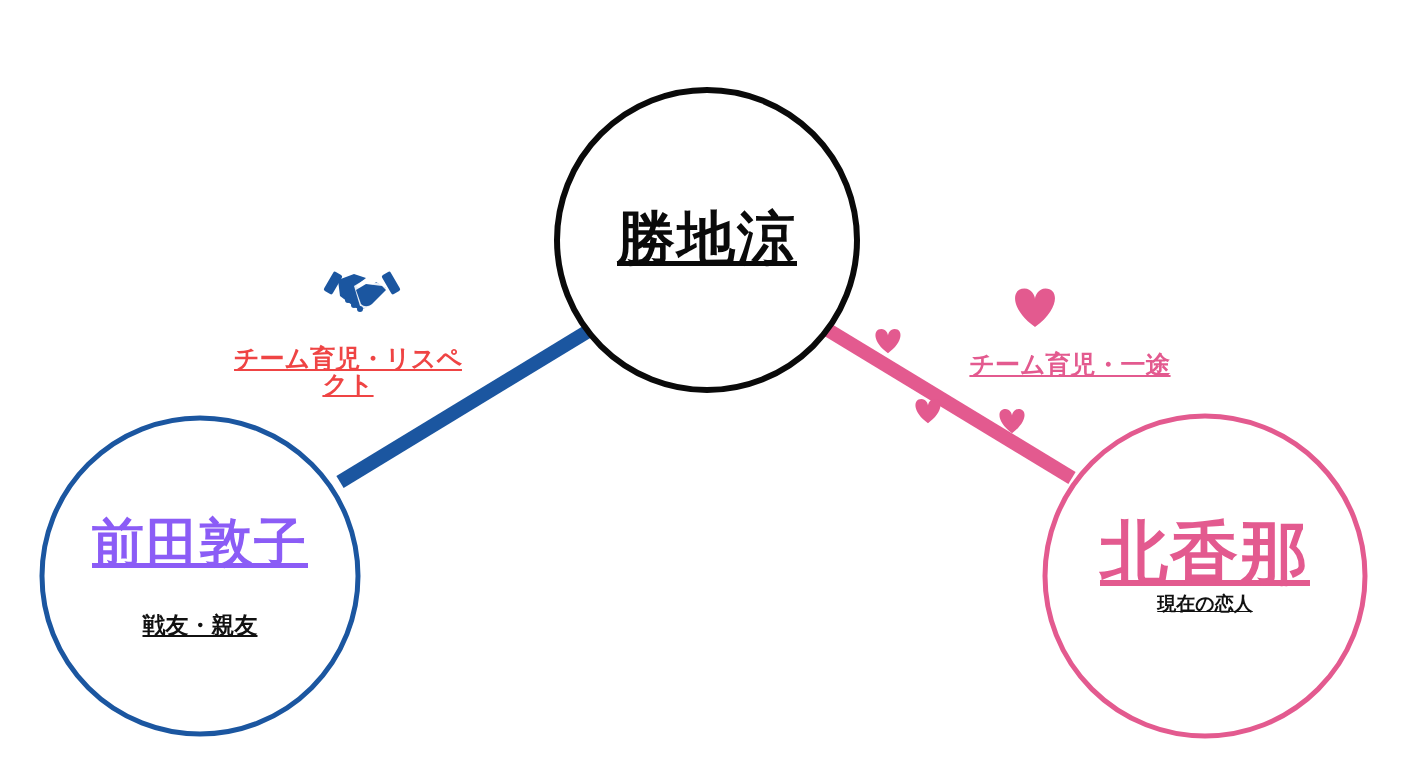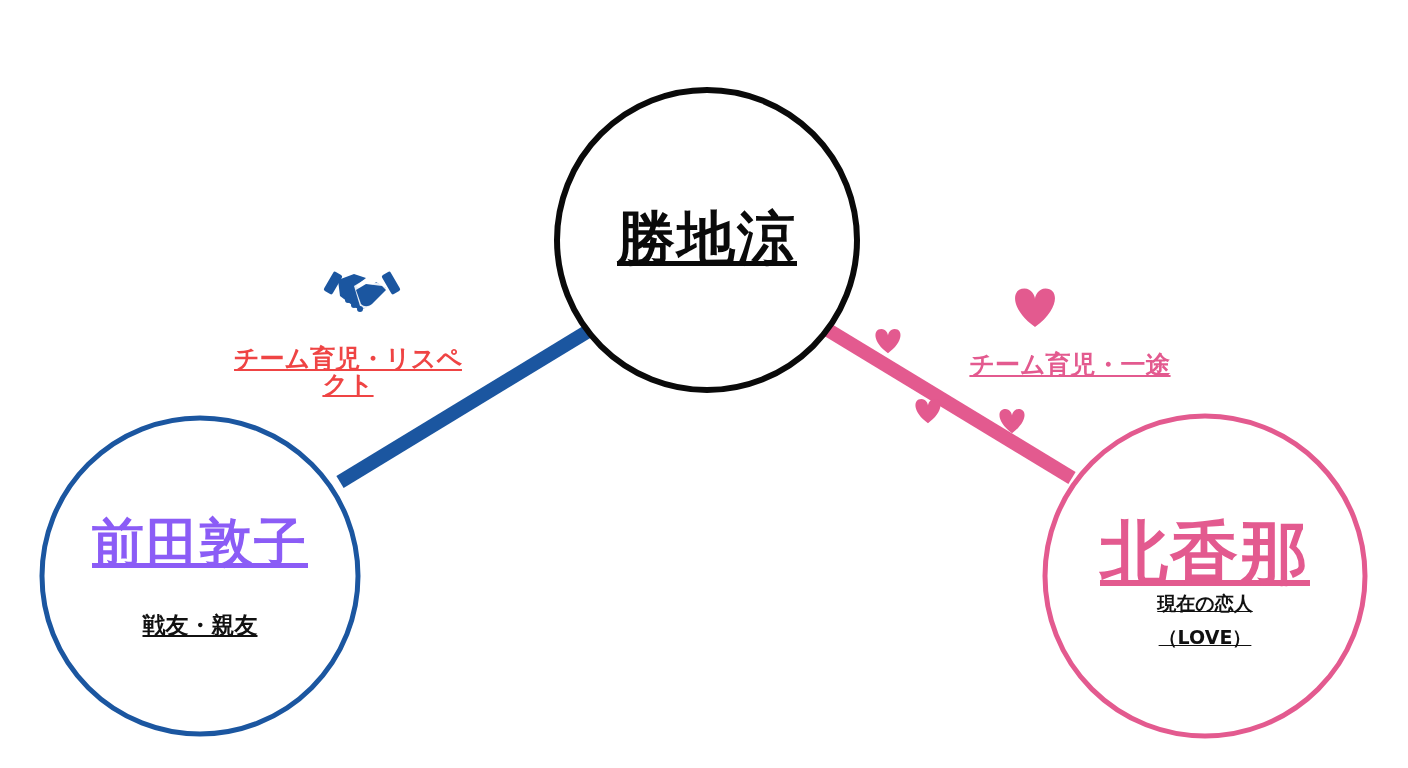--- a/index.html
+++ b/index.html
@@ -53,17 +53,16 @@
 <div class="label center-name">勝地涼</div>
 
 <div class="label left-name">前田敦子</div>
 <div class="label left-sub">
   <div>戦友・親友</div>
 </div>
 
 <div class="label right-name">北香那</div>
 <div class="label right-sub">
   <div>現在の恋人</div>
-  <div>（LOVE）</div>
 </div>
 
 <div class="label edge-left">チーム育児・リスペクト</div>
 <div class="label edge-right">チーム育児・一途</div>
 
 </body></html>

